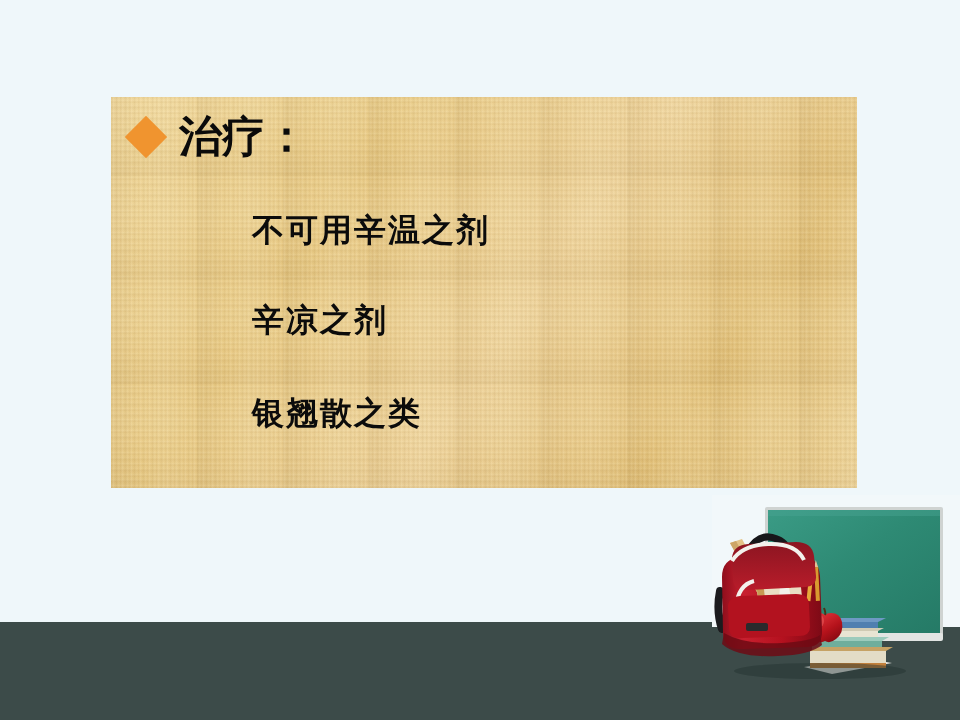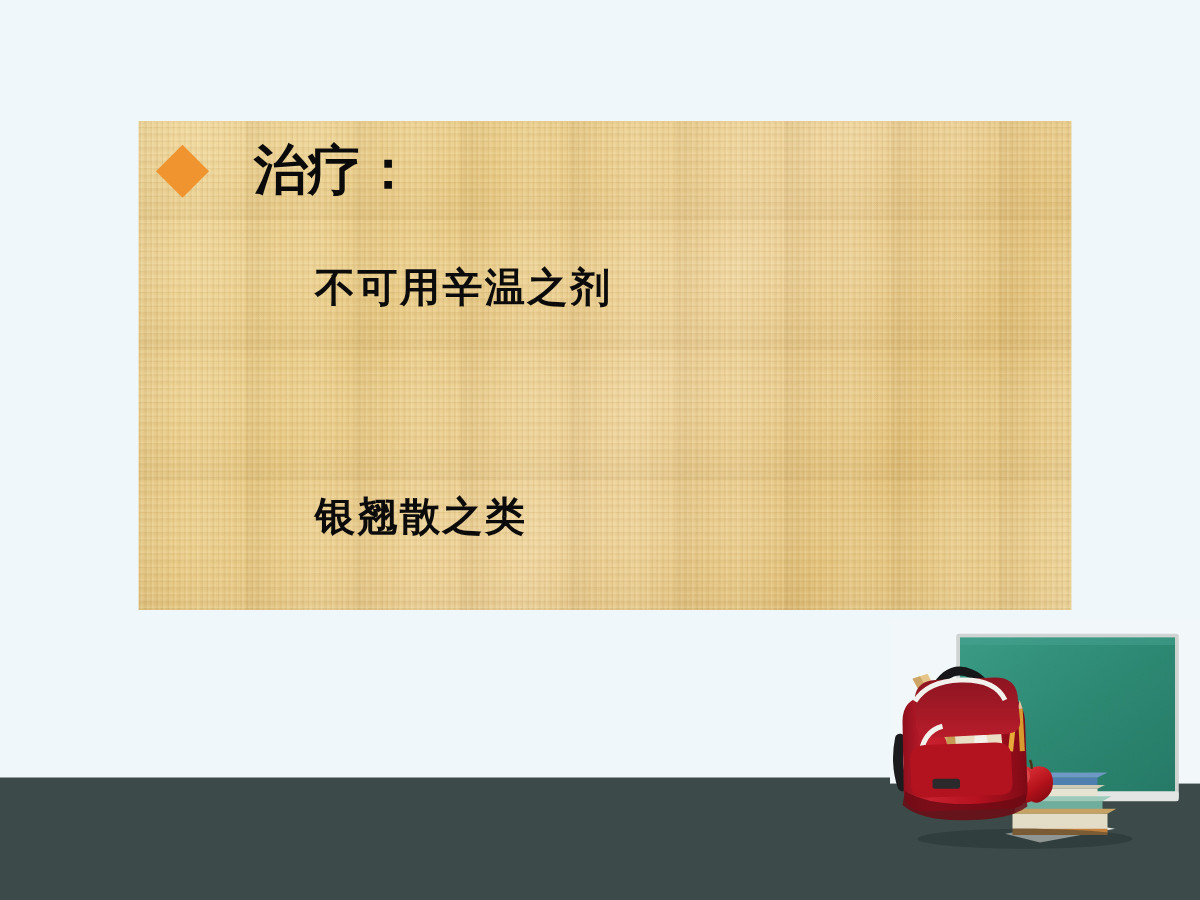--- a/index.html
+++ b/index.html
@@ -68,21 +68,20 @@
       linear-gradient(125deg, #f0d79b 0%, #e8c983 30%, #eed29a 55%, #e3c179 78%, #edd296 100%);
   }
 
   
   #bullet-row {
     position: absolute;
     left: 20px;
     top: 18px;
     display: flex;
     align-items: center;
-    gap: 24px;
   }
   #bullet-diamond {
     width: 30px;
     height: 30px;
     background: #f0942f;
     transform: rotate(45deg);
     flex: 0 0 auto;
   }
   #bullet-title {
     margin-left: 18px;
@@ -129,20 +128,21 @@
 
   <div id="content-panel">
 
     <div id="bullet-row">
       <span id="bullet-diamond"></span>
       <span id="bullet-title">治疗：</span>
     </div>
 
     <div class="body-line" id="body-line-1">不可用辛温之剂</div>
 
+    <div class="body-line" id="body-line-2">辛凉之剂</div>
 
     <div class="body-line" id="body-line-3">银翘散之类</div>
   </div>
 
   <div id="school-photo">
     <svg width="248" height="190" viewBox="0 0 248 190" xmlns="http://www.w3.org/2000/svg">
       <defs>
         <linearGradient id="boardGrad" x1="0" y1="0" x2="1" y2="1">
           <stop offset="0%" stop-color="#3a9b85"></stop>
           <stop offset="45%" stop-color="#2e8a74"></stop>

